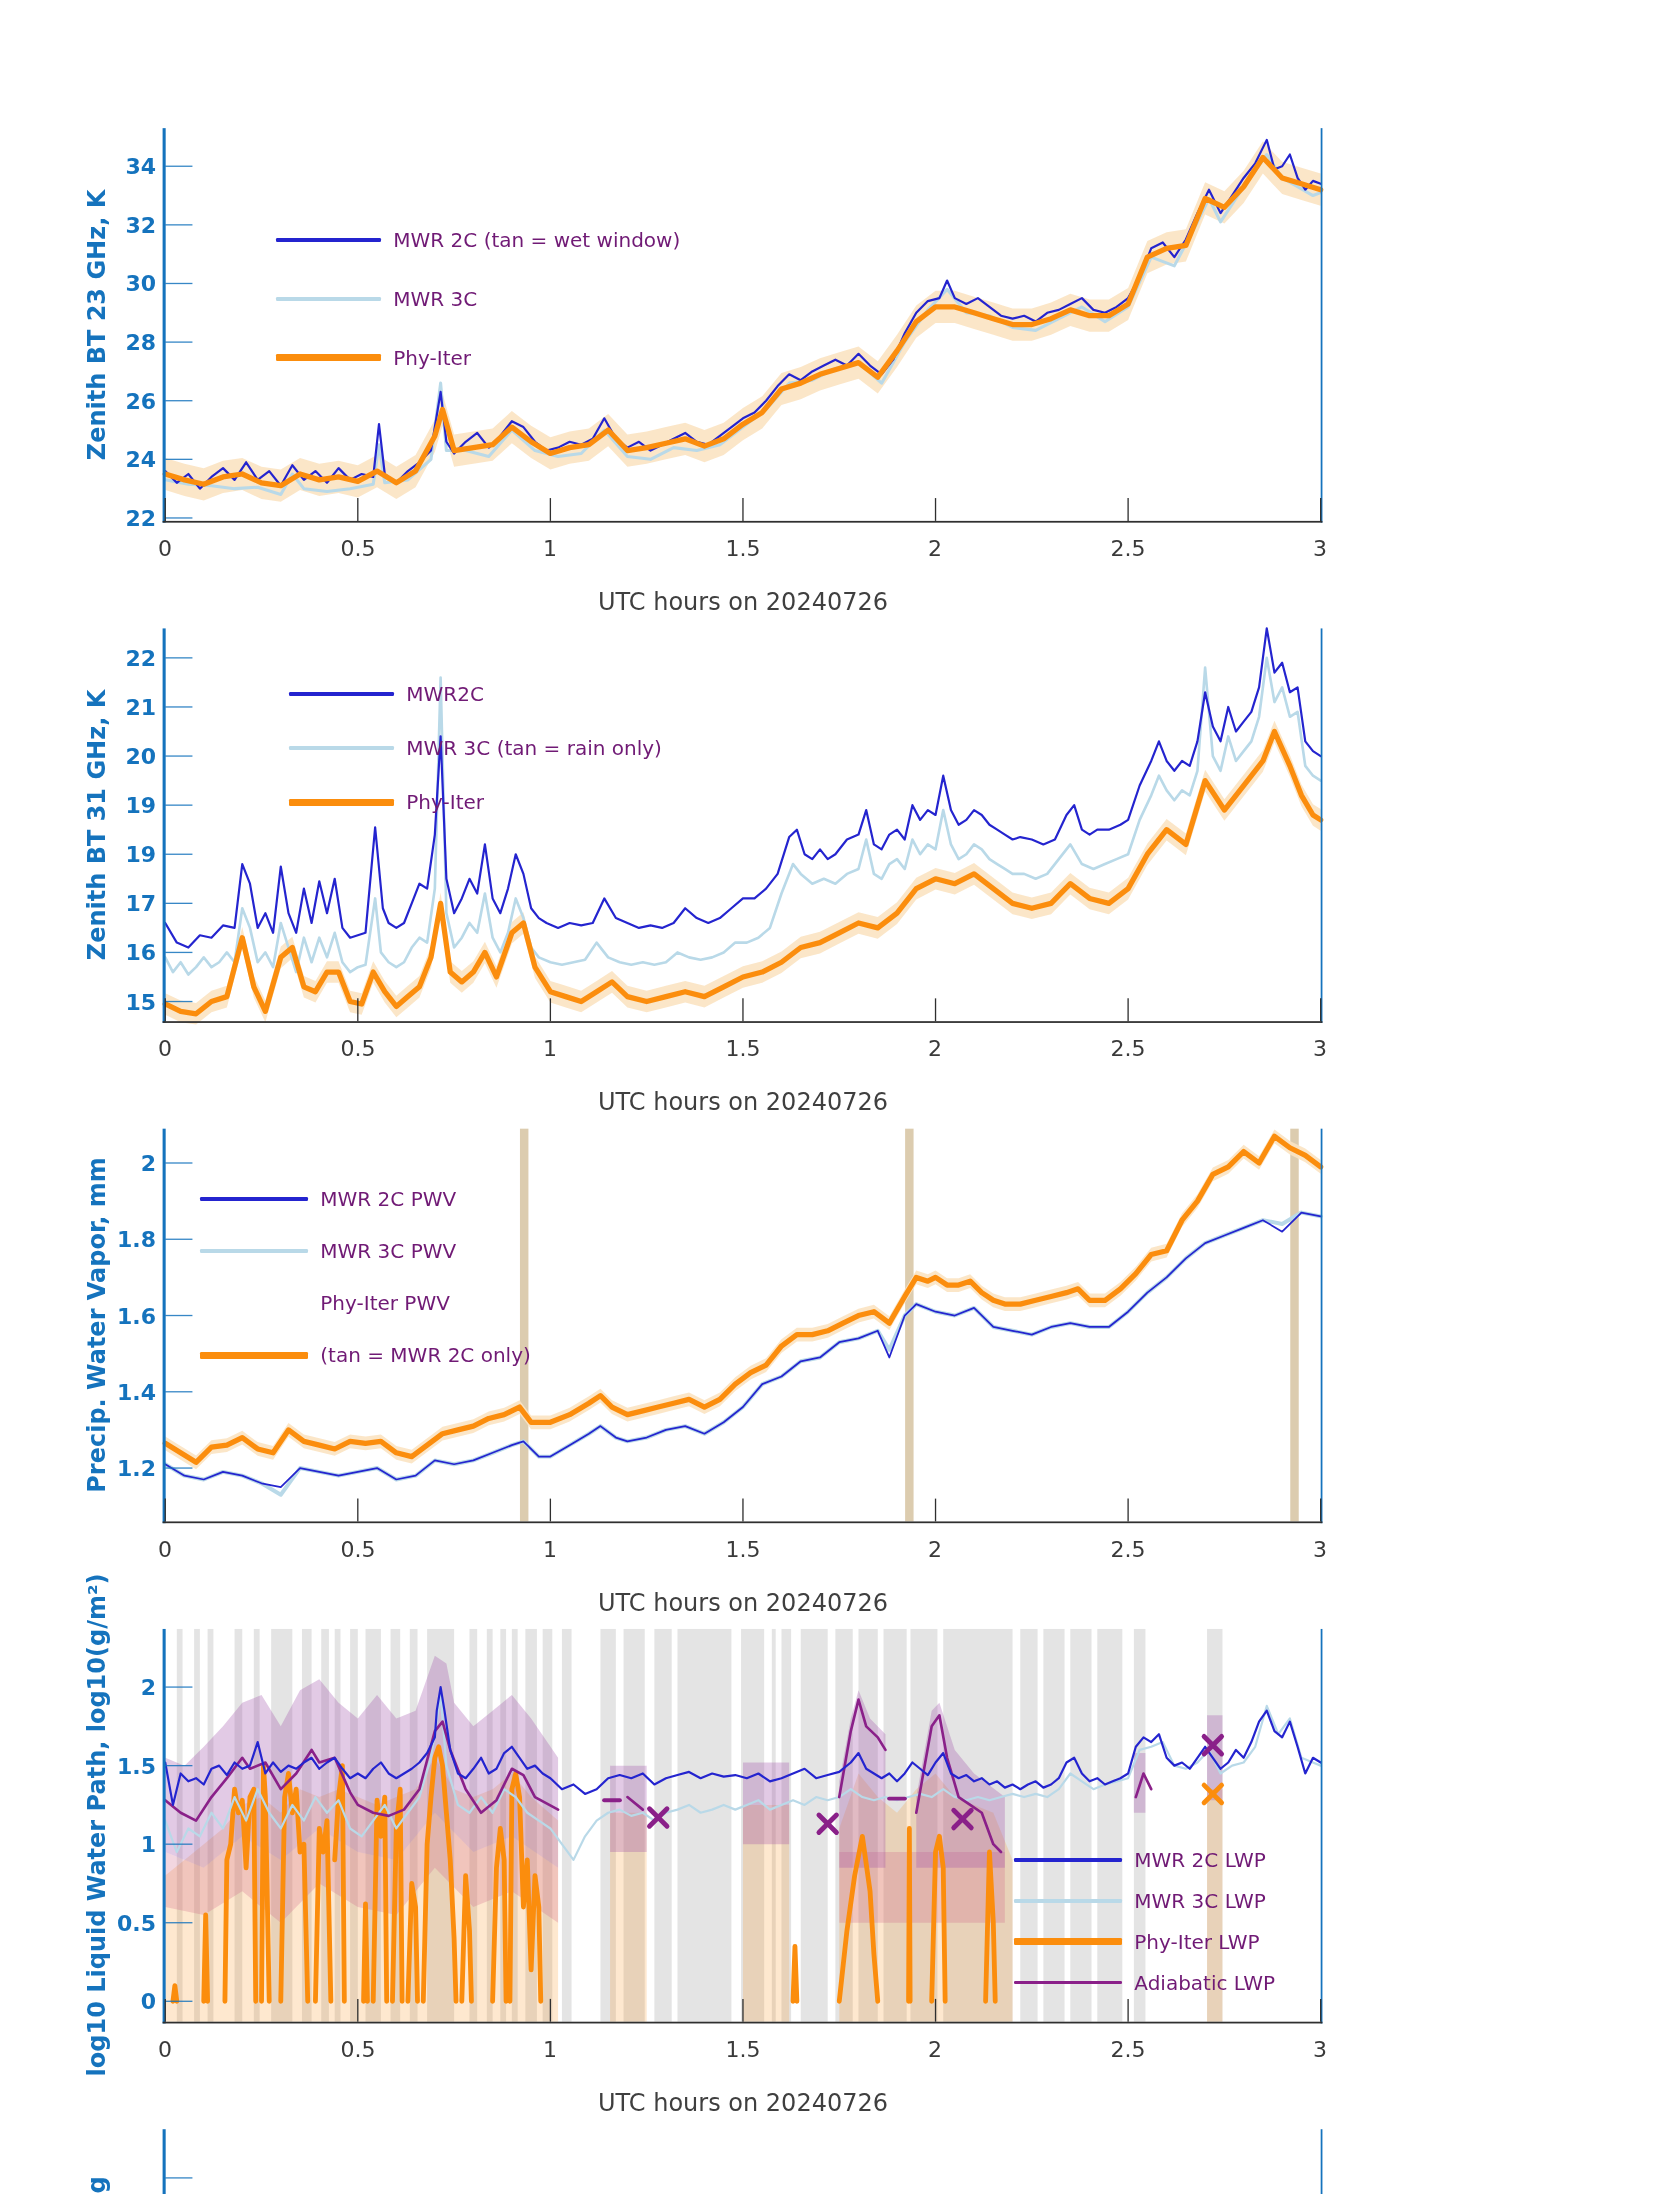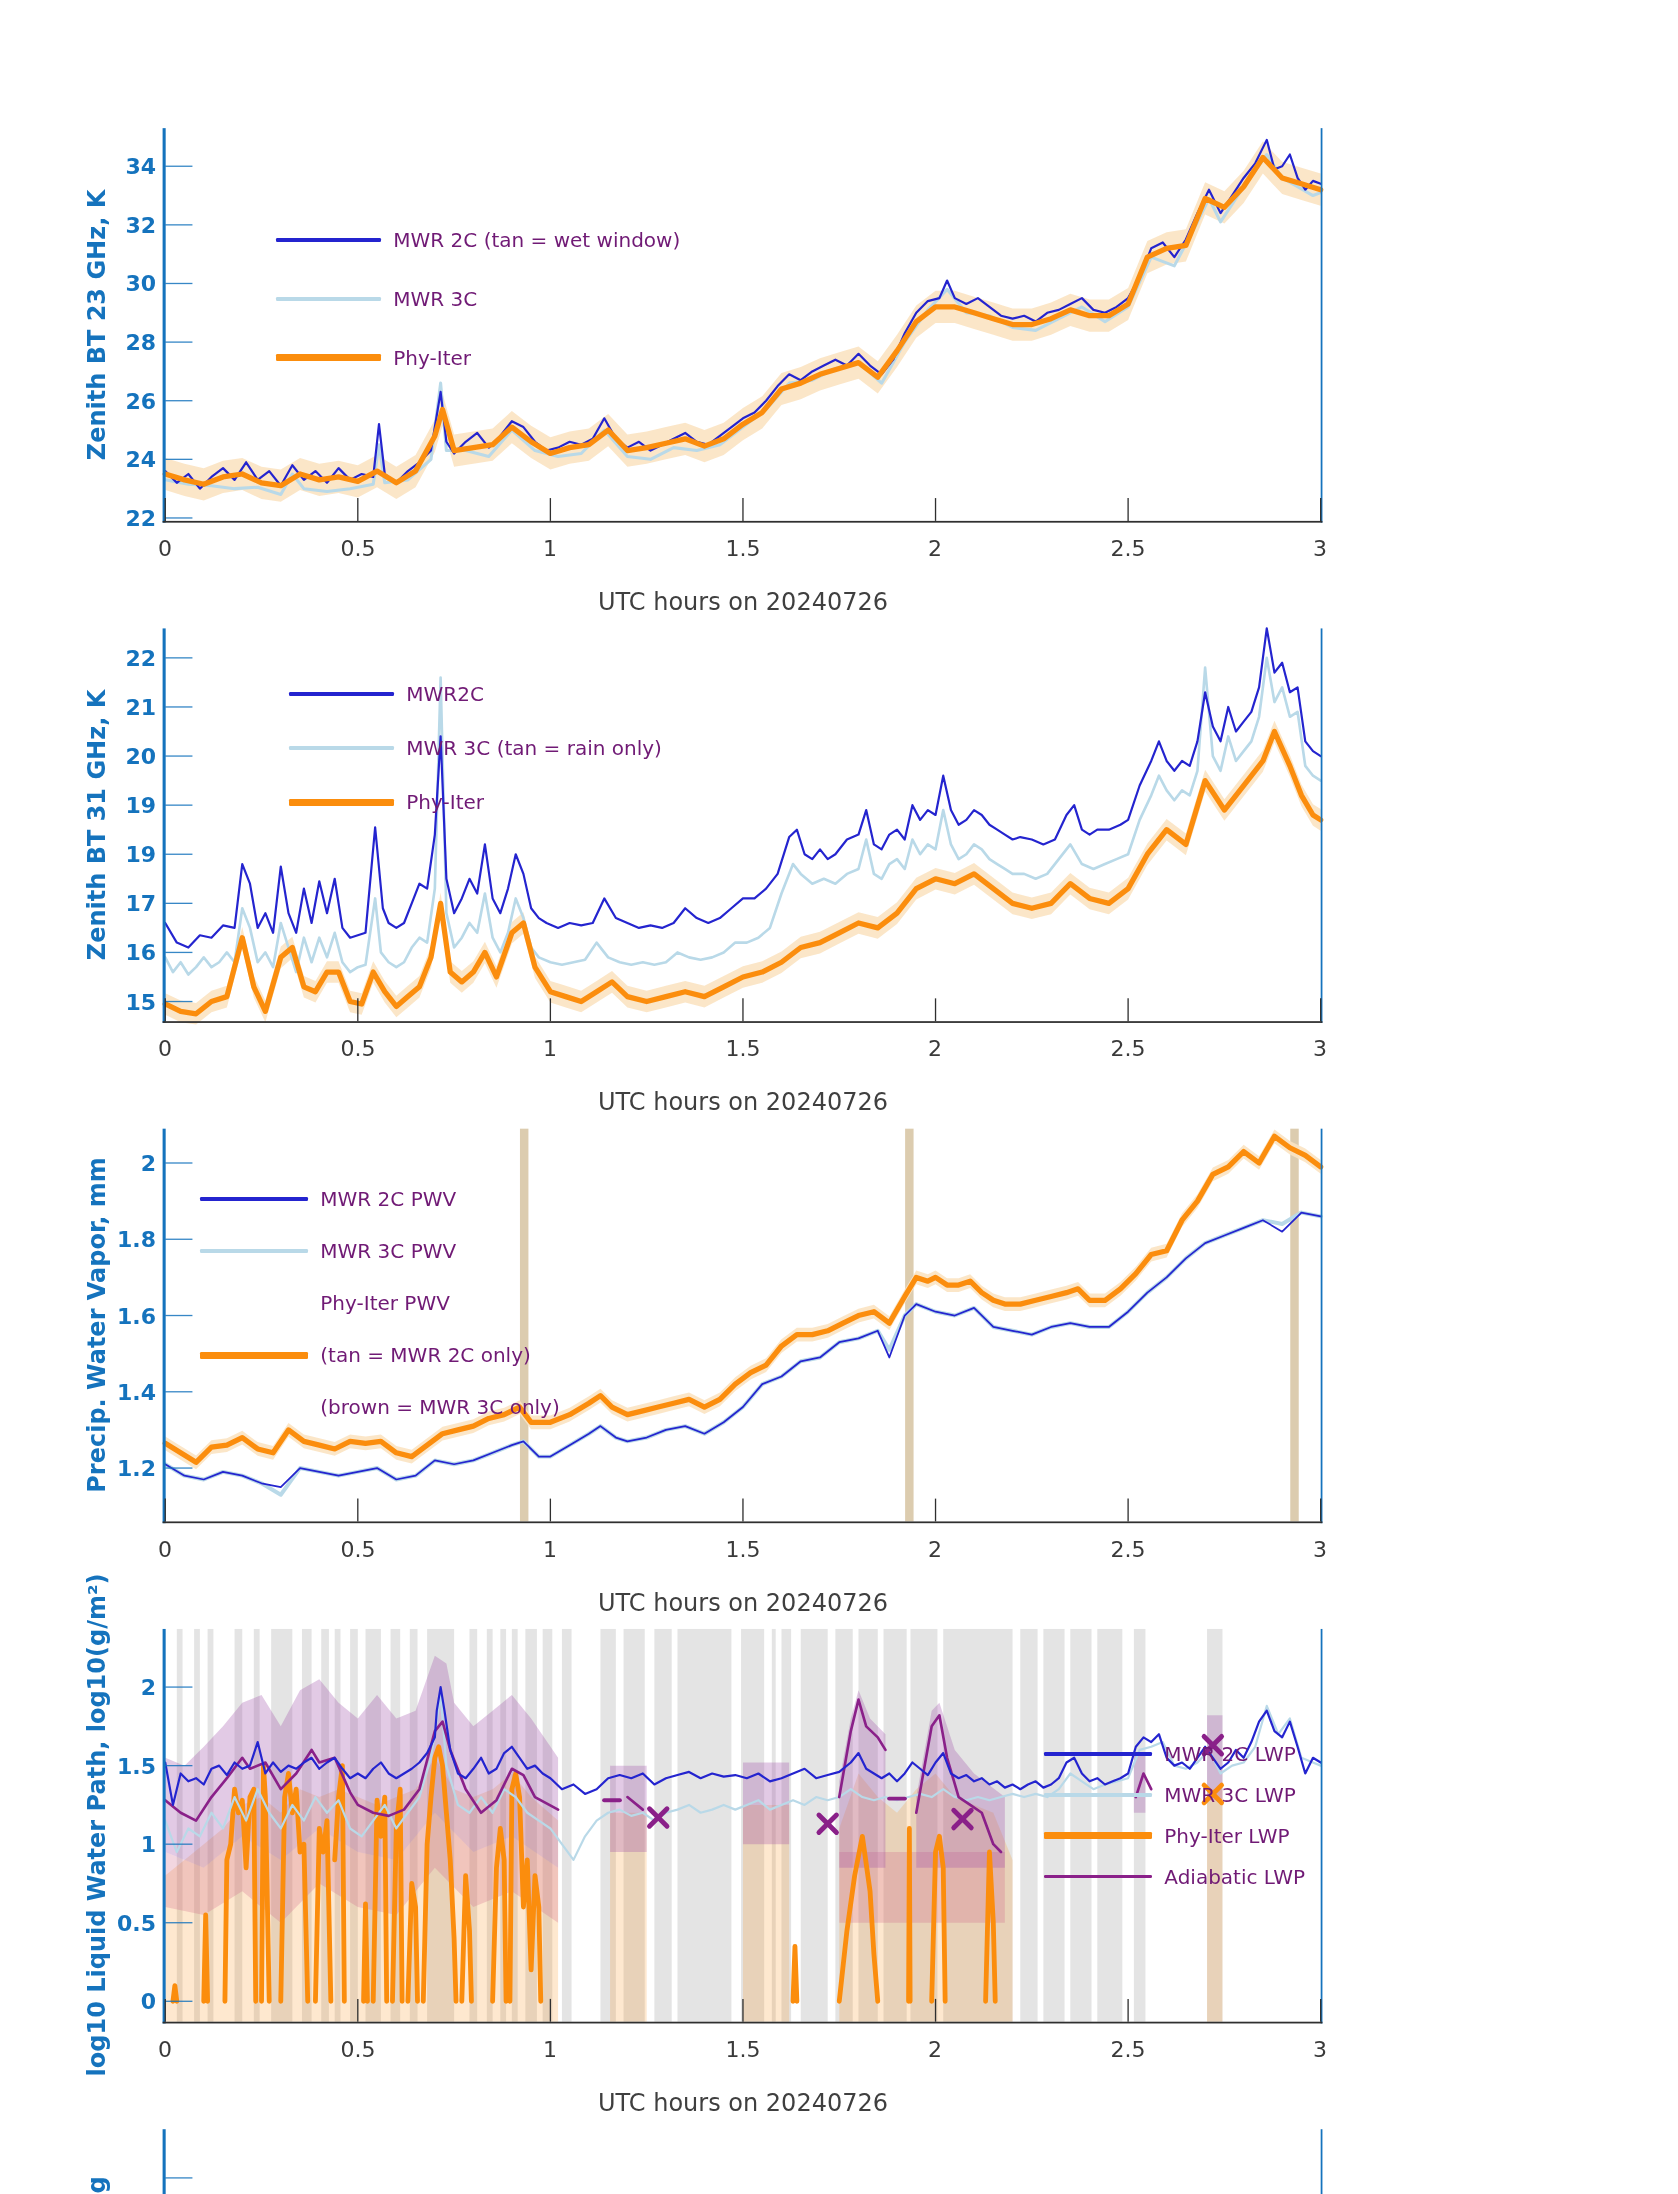--- a/index.html
+++ b/index.html
@@ -500,31 +500,27 @@
         <span class="legend-label">MWR 3C PWV</span>
       </div>
       <div class="legend-item">
         <span class="swatch hidden-sw"></span>
         <span class="legend-label">Phy-Iter PWV</span>
       </div>
       <div class="legend-item">
         <span class="swatch" style="background: rgb(251, 141, 13); height: 7px;"></span>
         <span class="legend-label">(tan = MWR 2C only)</span>
       </div>
-      <div class="legend-item">
-        <span class="swatch hidden-sw"></span>
-        <span class="legend-label">(brown = MWR 3C only)</span>
-      </div>
     </div>
   </section>
 
   <section class="panel">
     <h2 class="ylabel" style="left: 97px; top: 1825px;">log10 Liquid Water Path, log10(g/m²)</h2>
     <div class="xlabel" style="left: 743px; top: 2103px;">UTC hours on 20240726</div>
-    <div class="legend" style="left:1014px;top:1733px;margin-left:30px;--row-h:41px;--sw-w:108px;">
+    <div class="legend" style="left:1014px;top:1839px;--row-h:41px;--sw-w:108px;">
       <div class="legend-item">
         <span class="swatch" style="background: rgb(36, 36, 207); height: 4px;"></span>
         <span class="legend-label">MWR 2C LWP</span>
       </div>
       <div class="legend-item">
         <span class="swatch" style="background: rgb(185, 217, 232); height: 4px;"></span>
         <span class="legend-label">MWR 3C LWP</span>
       </div>
       <div class="legend-item">
         <span class="swatch" style="background: rgb(251, 141, 13); height: 7px;"></span>

